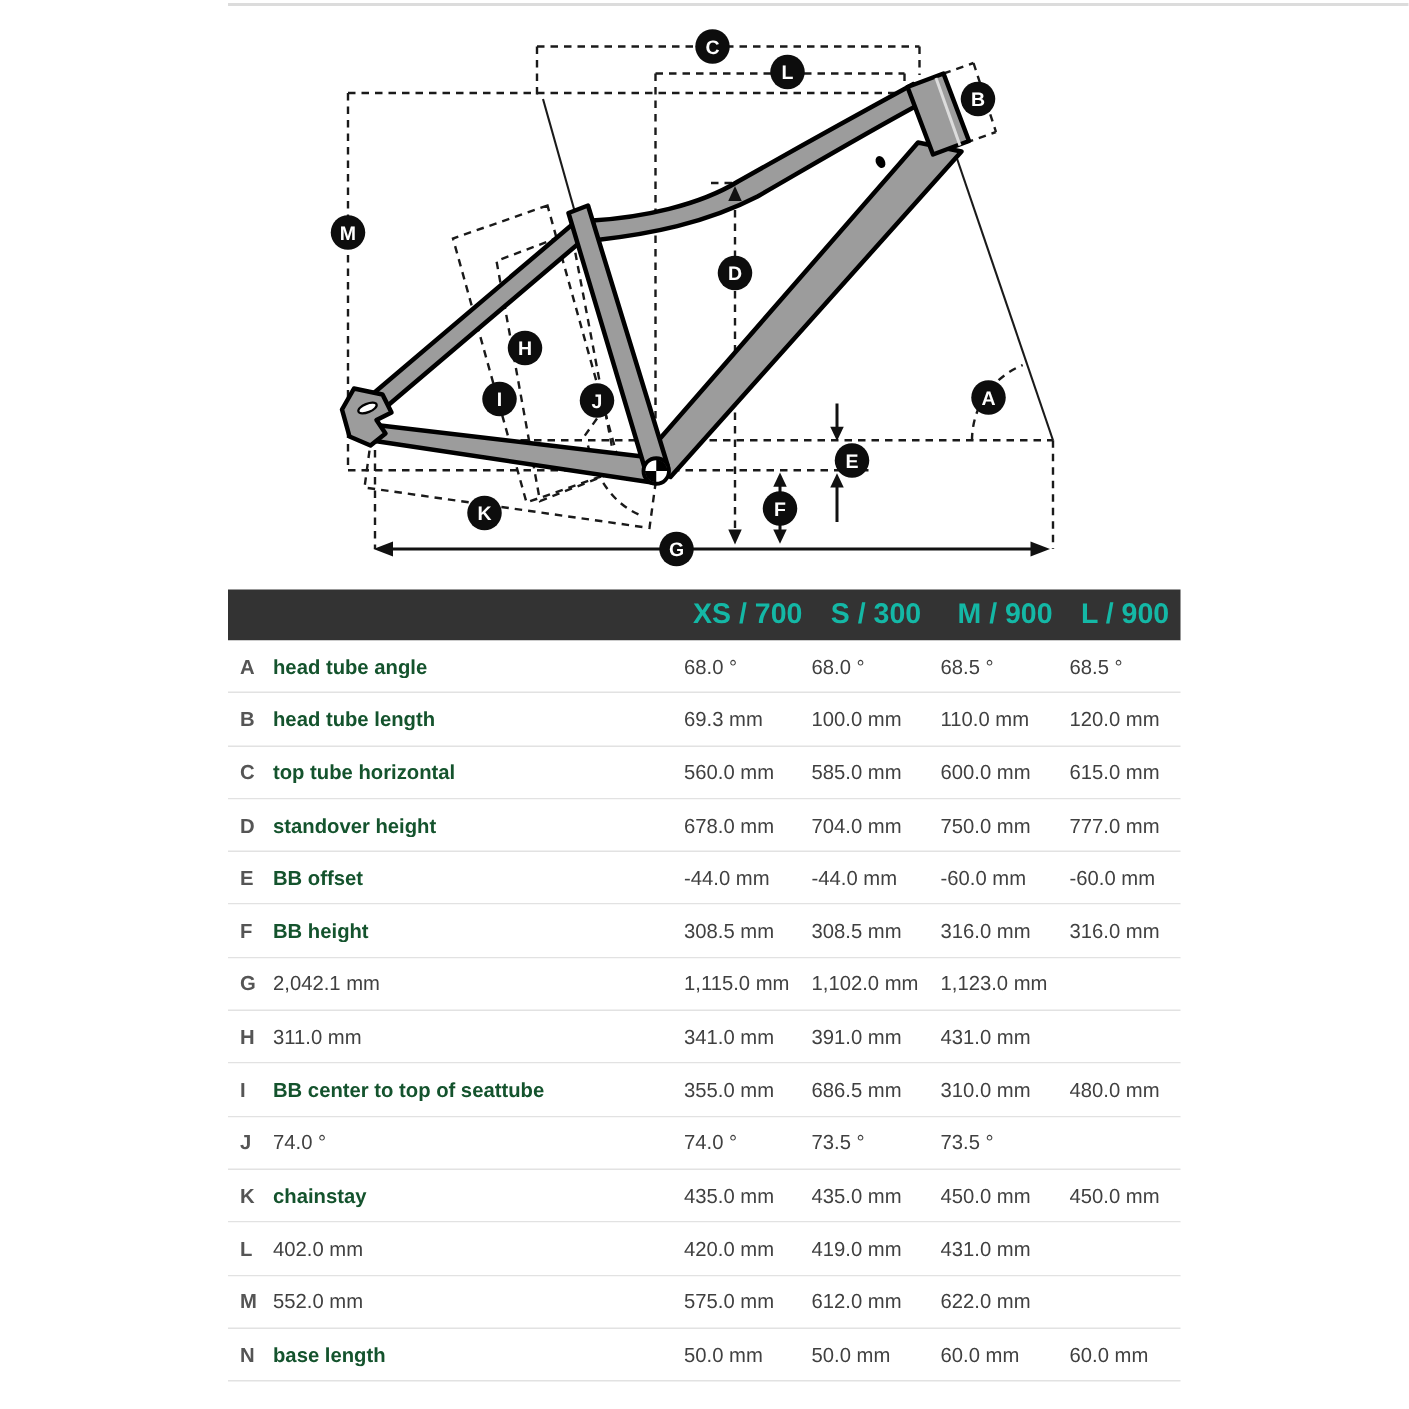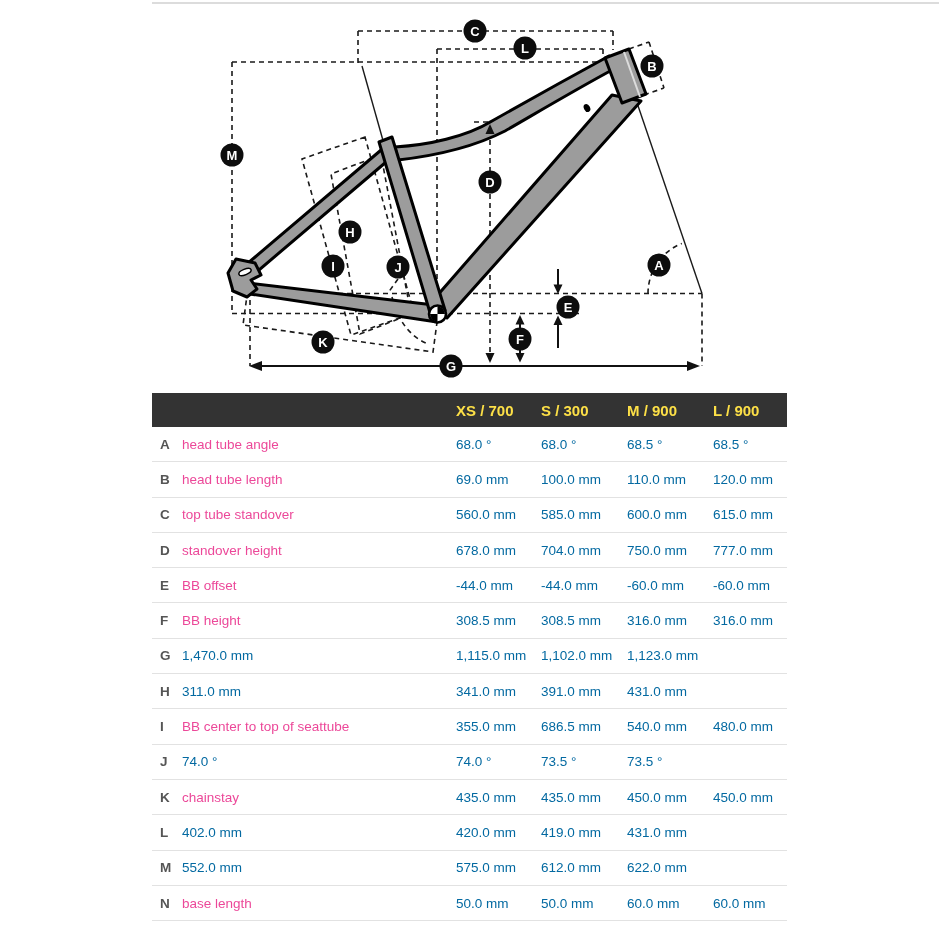--- a/index.html
+++ b/index.html
@@ -7,26 +7,26 @@
        font-family:"Liberation Sans",sans-serif;}
   .top-divider{position:absolute;left:152px;right:0;top:2px;height:2px;background:#dcdcdc;}
   #diagram{position:absolute;left:0;top:0;}
   .dash{fill:none;stroke:#1a1a1a;stroke-width:1.6;stroke-dasharray:5 4;}
   .thin{fill:none;stroke:#1a1a1a;stroke-width:1.4;}
   .tube{fill:#9c9c9c;stroke:#000;stroke-width:3;stroke-linejoin:round;}
   .aline{stroke:#111;stroke-width:2;}
   .arr{fill:#111;stroke:none;}
   .geo-table{position:absolute;left:152px;top:393px;width:635px;}
   .thead,.row{display:grid;grid-template-columns:30px 274px 85px 86px 86px 74px;align-items:center;}
-  .thead{background:#333;color:#fde047;font-weight:bold;font-size:15px;height:34px;}
+  .thead{background:#333;color:#14b8a6;font-weight:bold;font-size:19px;height:34px;text-align:center;}
   .row{height:34.3px;border-bottom:1px solid #e2e2e2;font-size:13.5px;background:#fff;}
   .cell{white-space:nowrap;overflow:hidden;}
   .cell.letter{color:#555;font-weight:bold;padding-left:8px;}
-  .cell.name{color:#ec4899;font-weight:normal;}
-  .cell.val{color:#0369a1;}
+  .cell.name{color:#14532d;font-weight:bold;}
+  .cell.val{color:#404040;}
   .lbl-circle{fill:#0d0d0d;}
   .lbl-text{fill:#fff;font-weight:bold;font-size:13px;text-anchor:middle;
             font-family:"Liberation Sans",sans-serif;}
 </style>
 </head>
 <body>
 
 <div class="top-divider"></div>
 
 <svg id="diagram" width="939" height="392" viewBox="0 0 939 392">
@@ -156,28 +156,28 @@
         <span class="cell letter">A</span>
         <span class="cell name">head tube angle</span>
         <span class="cell val">68.0 °</span>
         <span class="cell val">68.0 °</span>
         <span class="cell val">68.5 °</span>
         <span class="cell val">68.5 °</span>
       </div>
       <div class="row">
         <span class="cell letter">B</span>
         <span class="cell name">head tube length</span>
-        <span class="cell val">69.0 mm</span>
+        <span class="cell val">69.3 mm</span>
         <span class="cell val">100.0 mm</span>
         <span class="cell val">110.0 mm</span>
         <span class="cell val">120.0 mm</span>
       </div>
       <div class="row">
         <span class="cell letter">C</span>
-        <span class="cell name">top tube standover</span>
+        <span class="cell name">top tube horizontal</span>
         <span class="cell val">560.0 mm</span>
         <span class="cell val">585.0 mm</span>
         <span class="cell val">600.0 mm</span>
         <span class="cell val">615.0 mm</span>
       </div>
       <div class="row">
         <span class="cell letter">D</span>
         <span class="cell name">standover height</span>
         <span class="cell val">678.0 mm</span>
         <span class="cell val">704.0 mm</span>
@@ -195,38 +195,38 @@
       <div class="row">
         <span class="cell letter">F</span>
         <span class="cell name">BB height</span>
         <span class="cell val">308.5 mm</span>
         <span class="cell val">308.5 mm</span>
         <span class="cell val">316.0 mm</span>
         <span class="cell val">316.0 mm</span>
       </div>
       <div class="row">
         <span class="cell letter">G</span>
-        <span class="cell val">1,470.0 mm</span>
+        <span class="cell val">2,042.1 mm</span>
         <span class="cell val">1,115.0 mm</span>
         <span class="cell val">1,102.0 mm</span>
         <span class="cell val">1,123.0 mm</span>
       </div>
       <div class="row">
         <span class="cell letter">H</span>
         <span class="cell val">311.0 mm</span>
         <span class="cell val">341.0 mm</span>
         <span class="cell val">391.0 mm</span>
         <span class="cell val">431.0 mm</span>
       </div>
       <div class="row">
         <span class="cell letter">I</span>
         <span class="cell name">BB center to top of seattube</span>
         <span class="cell val">355.0 mm</span>
         <span class="cell val">686.5 mm</span>
-        <span class="cell val">540.0 mm</span>
+        <span class="cell val">310.0 mm</span>
         <span class="cell val">480.0 mm</span>
       </div>
       <div class="row">
         <span class="cell letter">J</span>
         <span class="cell val">74.0 °</span>
         <span class="cell val">74.0 °</span>
         <span class="cell val">73.5 °</span>
         <span class="cell val">73.5 °</span>
       </div>
       <div class="row">

